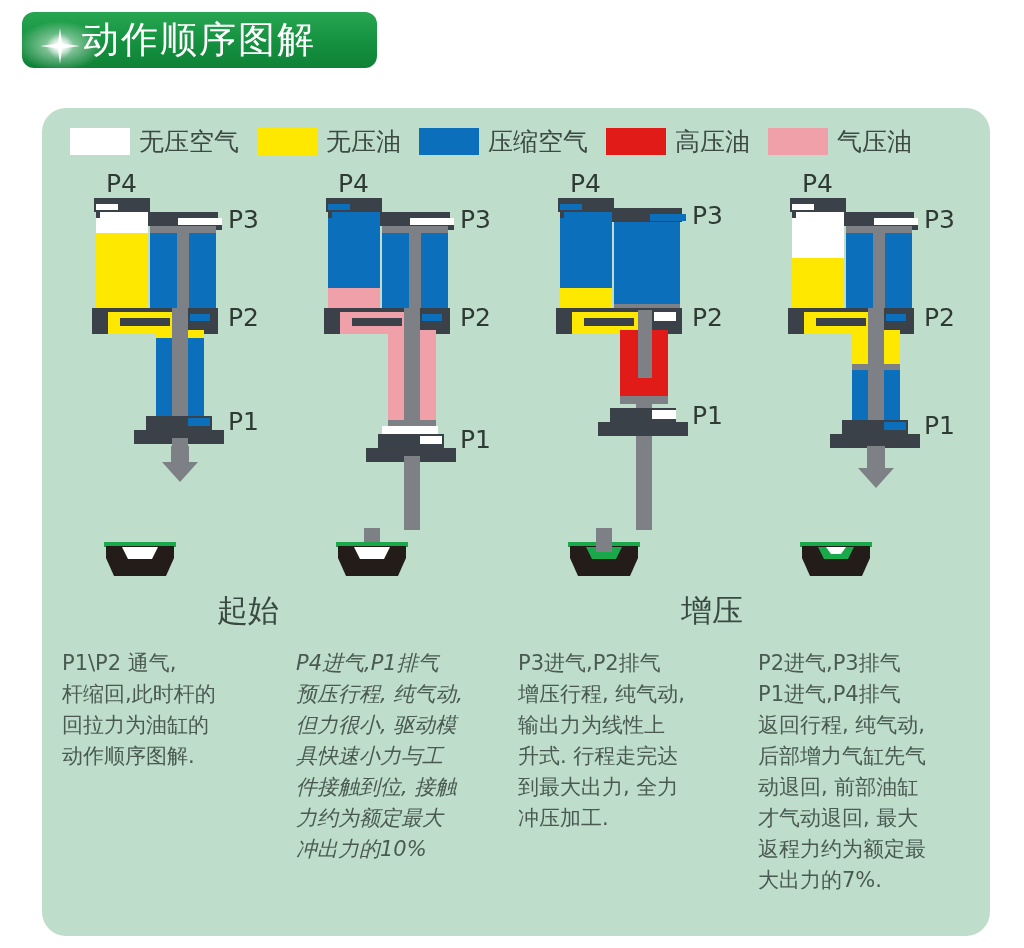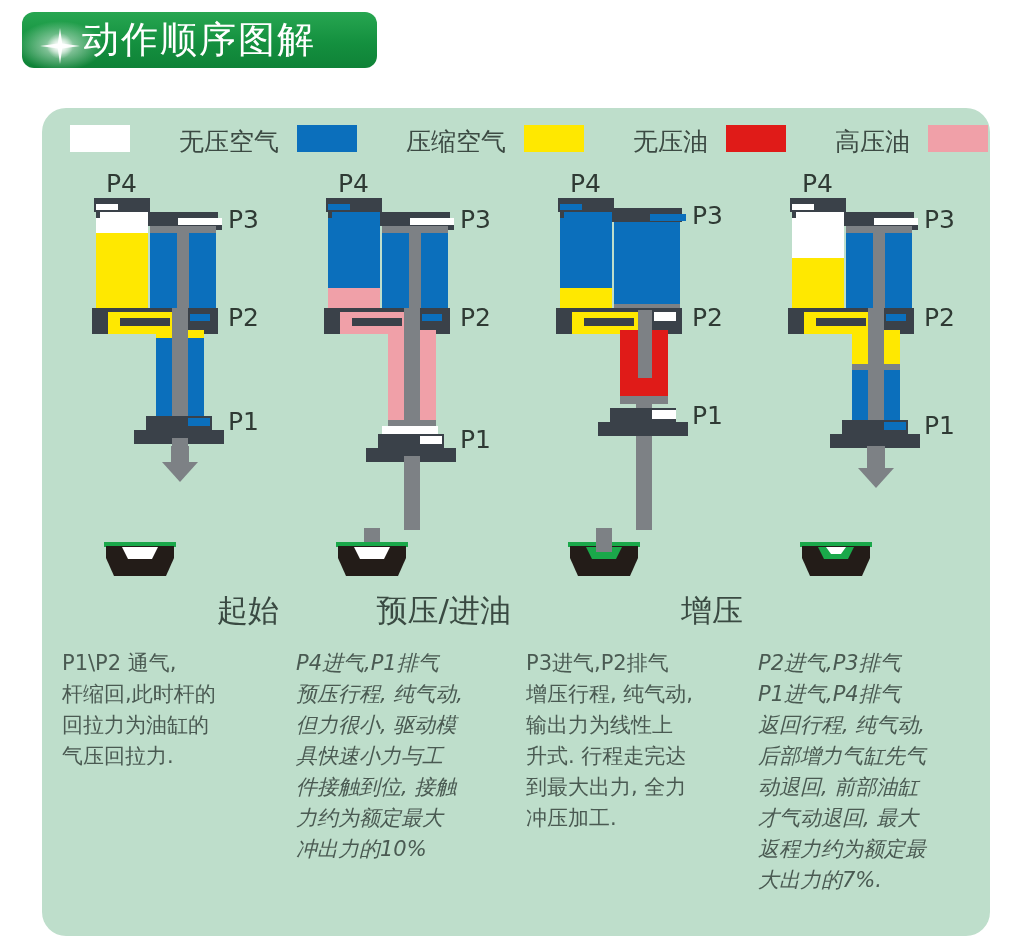--- a/index.html
+++ b/index.html
@@ -64,23 +64,22 @@
   .legend {
     position: absolute;
     left: 28px;
     top: 17px;
     display: flex;
     align-items: center;
     gap: 0px;
   }
   .legend-item {
     display: flex;
-    align-items: flex-start;
+    align-items: center;
     margin-right: 18px;
-    gap: 40px;
   }
   .legend-swatch {
     width: 60px;
     height: 27px;
     display: inline-block;
   }
   .legend-label {
     margin-left: 9px;
     font-size: 25px;
     color: #3c4a43;
@@ -147,22 +146,22 @@
     left: 18px;
     width: 210px;
     font-size: 21px;
     line-height: 31px;
     color: #4a5a52;
     font-family: "DejaVu Sans", sans-serif;
     white-space: pre-line;
   }
   .desc-0 { left: 20px; }
   .desc-1 { left: 22px; font-style: italic; }
-  .desc-2 { left: 20px; }
-  .desc-3 { left: 20px; font-style: italic; }
+  .desc-2 { left: 12px; }
+  .desc-3 { left: 20px; }
 
   .port-label {
     font-family: "DejaVu Sans", sans-serif;
     font-size: 25px;
     fill: #2f3a34;
   }
 </style>
 </head>
 <body>
 
@@ -181,26 +180,26 @@
 </div>
 
 <div class="panel">
 
   <div class="legend">
     <div class="legend-item">
       <span class="legend-swatch" style="background:#ffffff;"></span>
       <span class="legend-label">无压空气</span>
     </div>
     <div class="legend-item">
+      <span class="legend-swatch" style="background:#ffe800;"></span>
+      <span class="legend-label">无压油</span>
+    </div>
+    <div class="legend-item">
       <span class="legend-swatch" style="background:#0b6fbc;"></span>
       <span class="legend-label">压缩空气</span>
-    </div>
-    <div class="legend-item">
-      <span class="legend-swatch" style="background:#ffe800;"></span>
-      <span class="legend-label">无压油</span>
     </div>
     <div class="legend-item">
       <span class="legend-swatch" style="background:#e01b18;"></span>
       <span class="legend-label">高压油</span>
     </div>
     <div class="legend-item">
       <span class="legend-swatch" style="background:#f0a0a8;"></span>
       <span class="legend-label">气压油</span>
     </div>
   </div>
@@ -271,21 +270,21 @@
           <rect x="62" y="14" width="72" height="5" fill="#1aa84a"></rect>
           <path d="M64 18 L132 18 L132 30 L124 48 L72 48 L64 30 Z" fill="#231c18"></path>
           <path d="M80 19 L116 19 L110 31 L86 31 Z" fill="#ffffff"></path>
         </svg>
       </div>
 
       <div class="stage-name">起始</div>
       <div class="stage-desc desc-0">P1\P2 通气,
 杆缩回,此时杆的
 回拉力为油缸的
-气压回拉力.</div>
+动作顺序图解.</div>
     </div>
 
     <div class="column col-1">
       <div class="diagram-area">
         <svg class="diagram-svg" width="237" height="360" viewBox="0 0 237 360">
           <text class="port-label" x="24" y="22">P4</text>
 
           <rect x="14" y="30" width="52" height="110" fill="#0b6fbc"></rect>
           <rect x="14" y="118" width="52" height="22" fill="#f0a0a8"></rect>
           <rect x="12" y="28" width="56" height="14" fill="#3a4149"></rect>
@@ -327,21 +326,20 @@
 
       <div class="workpiece-area">
         <svg width="237" height="62" viewBox="0 0 237 62">
           <rect x="90" y="0" width="16" height="14" fill="#7d8185"></rect>
           <rect x="62" y="14" width="72" height="5" fill="#1aa84a"></rect>
           <path d="M64 18 L132 18 L132 30 L124 48 L72 48 L64 30 Z" fill="#231c18"></path>
           <path d="M80 19 L116 19 L110 31 L86 31 Z" fill="#ffffff"></path>
         </svg>
       </div>
 
-      <div class="stage-name">预压/进油</div>
       <div class="stage-desc desc-1"> P4进气,P1排气
 预压行程, 纯气动,
 但力很小, 驱动模
 具快速小力与工
 件接触到位, 接触
 力约为额定最大
 冲出力的10%</div>
     </div>
 
     <div class="column col-2">

